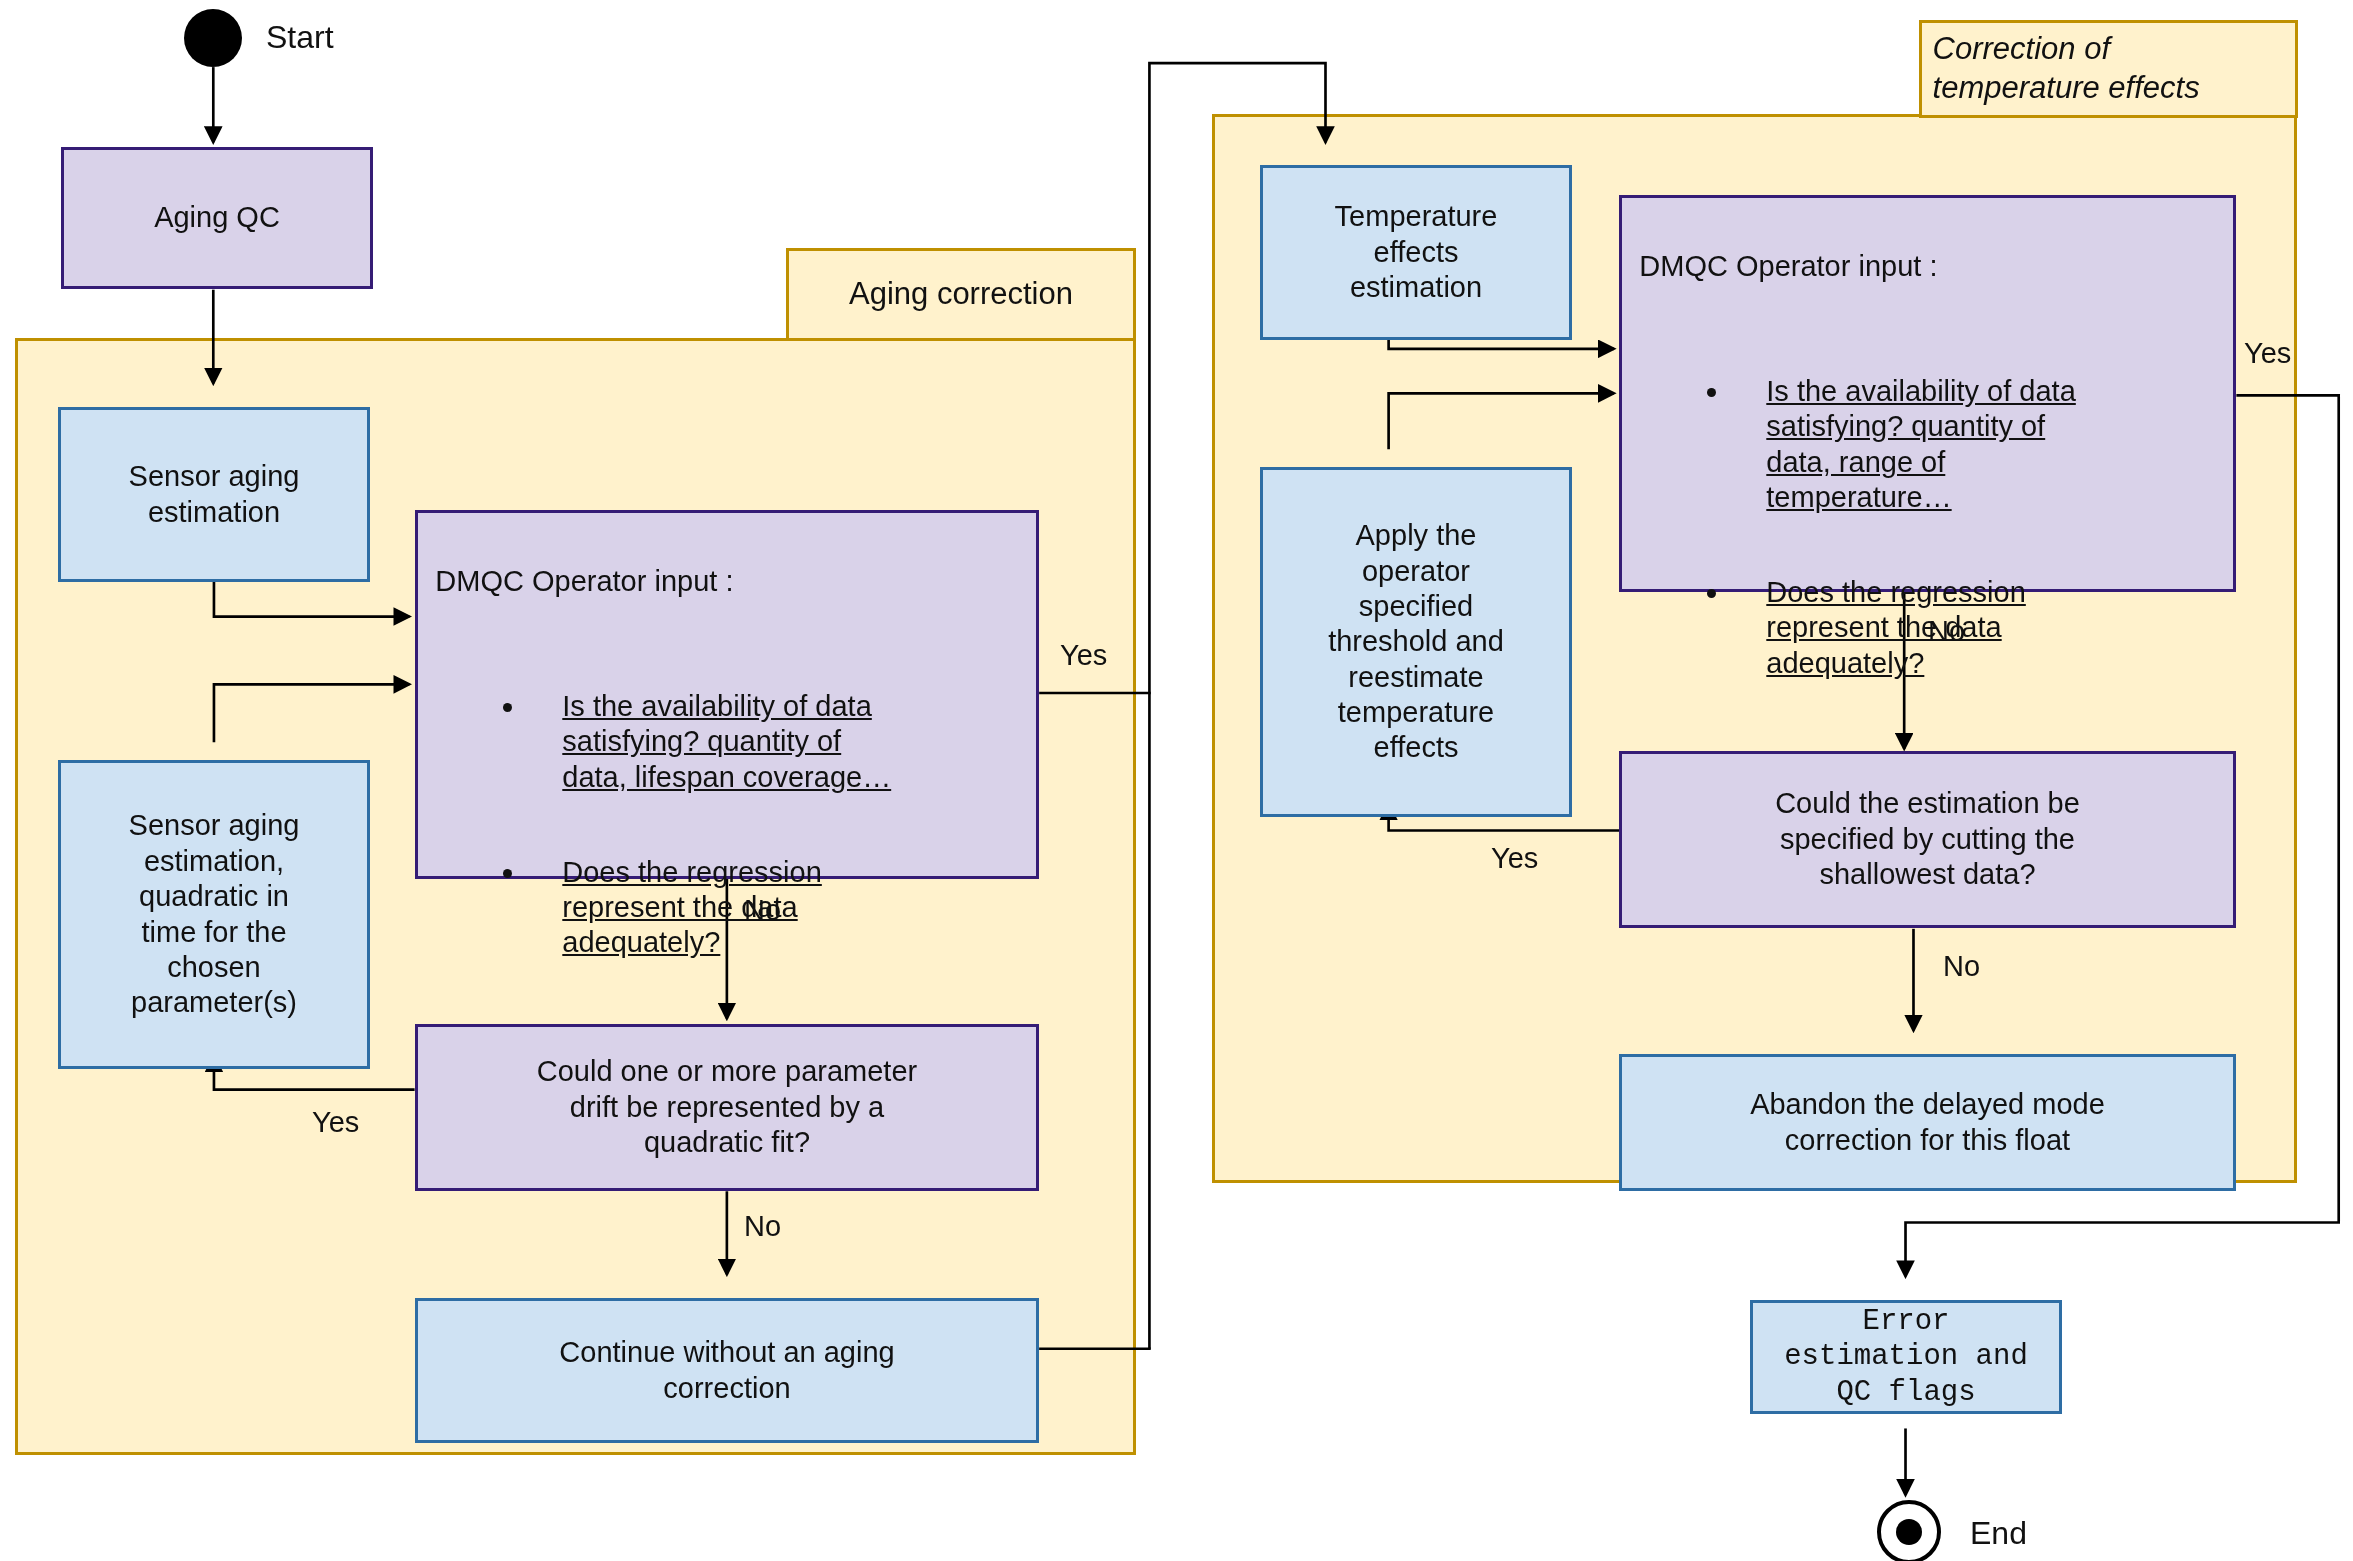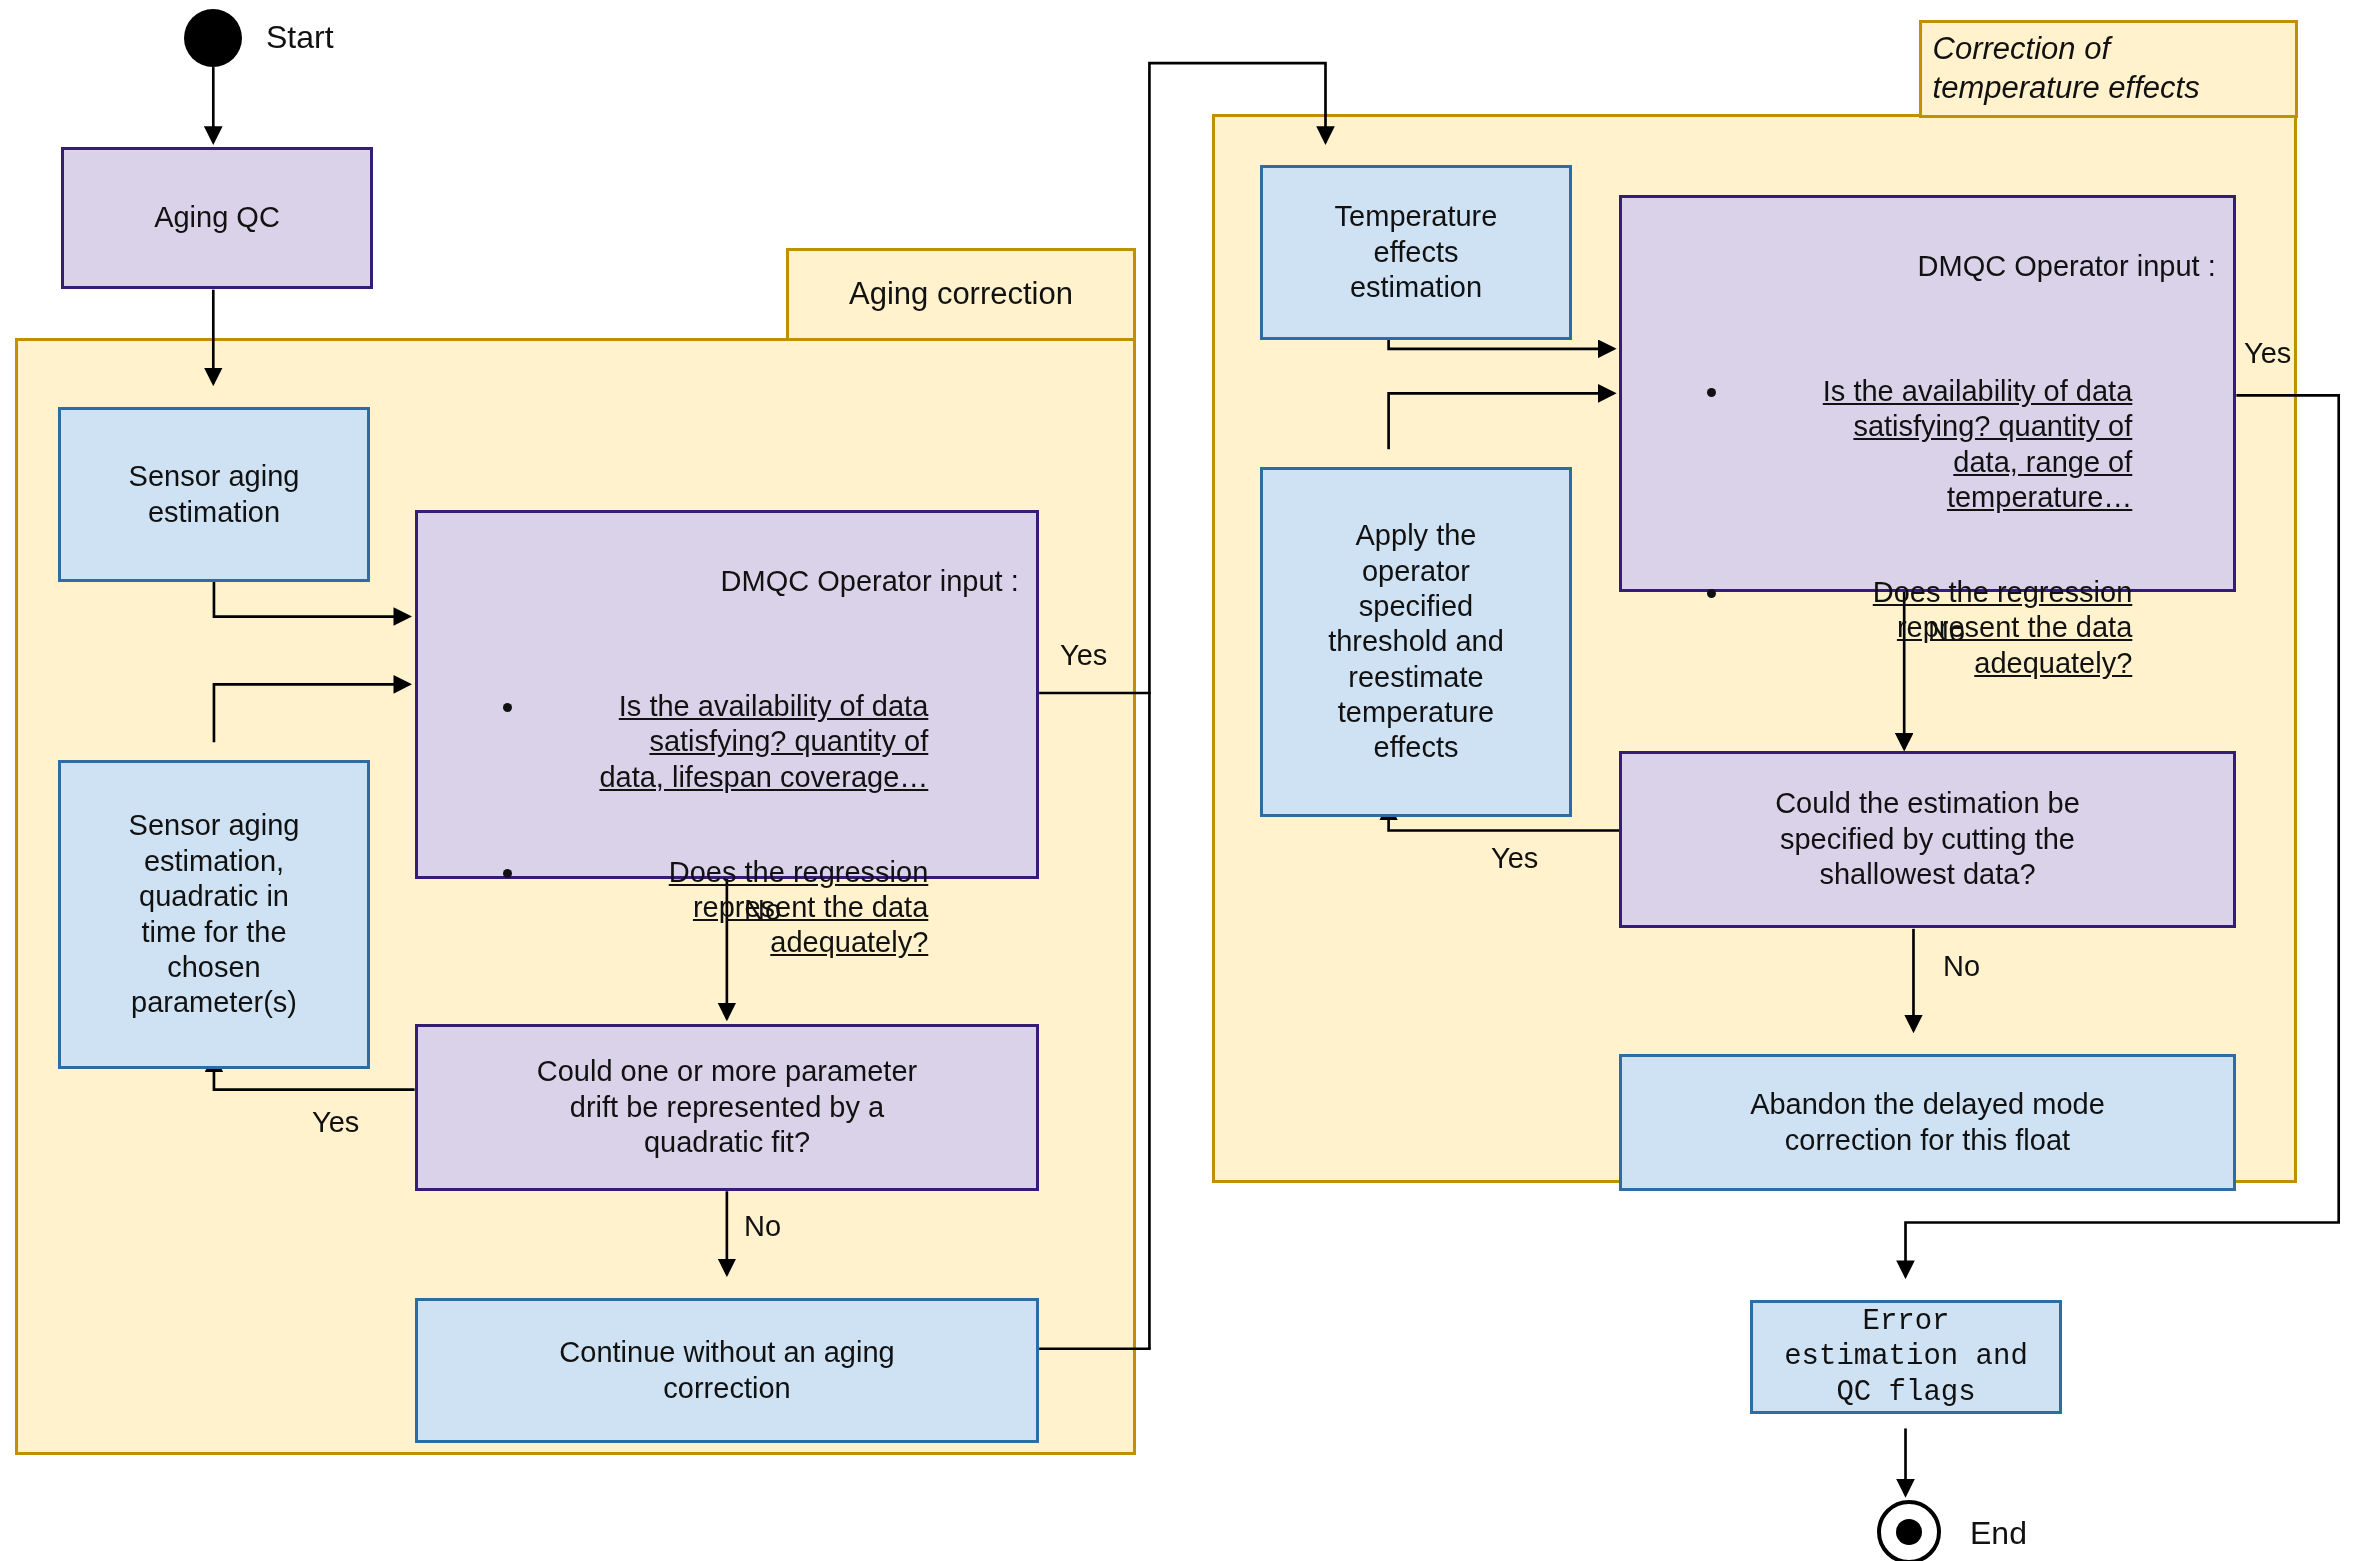--- a/index.html
+++ b/index.html
@@ -19,21 +19,21 @@
   .tab.centered{justify-content:center;text-align:right;}
   .tab.leftal{justify-content:flex-start;text-align:left;padding-left:10.6px;}
   .box{
     position:absolute;box-sizing:border-box;border:3.3px solid;
     display:flex;align-items:center;justify-content:center;text-align:center;
     font-size:29px;line-height:1.22;white-space:pre-line;padding:5.3px;
   }
   .blue{background:var(--blue_fill);border-color:var(--blue_border);margin-top:18px;}
   .purple{background:var(--purple_fill);border-color:var(--purple_border);}
   .dmqc{
-    display:block;text-align:right;padding:16px 17.3px;
+    display:block;text-align:left;padding:16px 17.3px;
   }
   .dmqc ul{margin:6.6px 0 0 0;padding-left:80px;width:425px;}
   .dmqc li{padding-left:35px;margin:12px;text-decoration:underline;}
   .edge-label{position:absolute;font-size:29px;}
   .terminal-label{position:absolute;font-size:32px;}
   .start-dot{position:absolute;background:#000;border-radius:50%;}
   .end-ring{position:absolute;background:#fff;border:4.7px solid #000;border-radius:50%;
     display:flex;align-items:center;justify-content:center;}
   .end-dot{width:26.6px;height:26.6px;background:#000;border-radius:50%;}
   svg.edges{position:absolute;left:0;top:0;pointer-events:none;}

